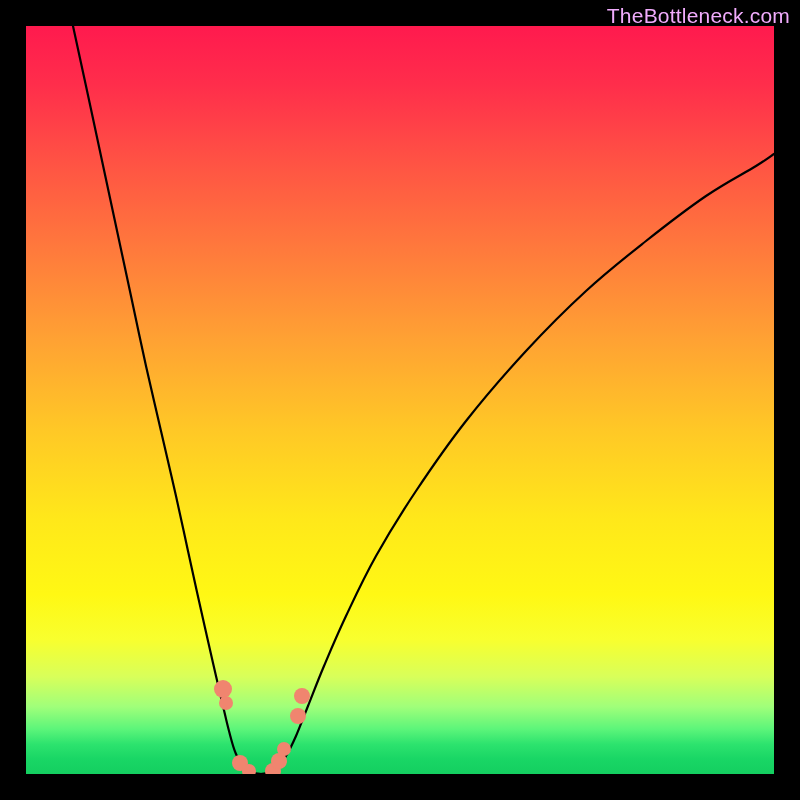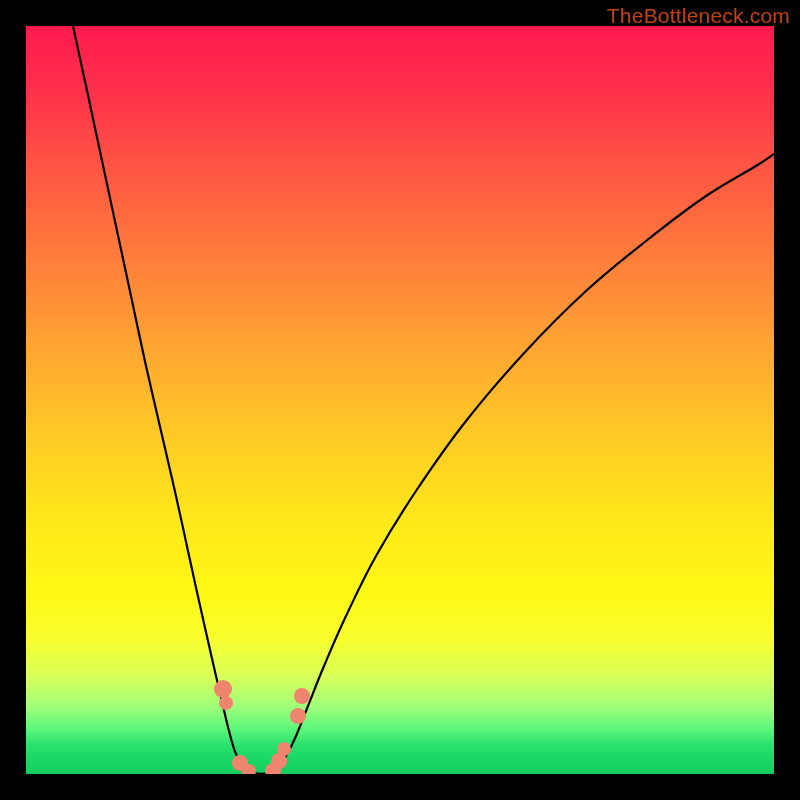--- a/index.html
+++ b/index.html
@@ -46,21 +46,21 @@
       #5cf57a 94%,
       #2de36e 96%,
       #19d665 98%,
       #14cf60 100%
     );
   }
   .watermark {
     position: absolute;
     top: 4px;
     right: 10px;
-    color: #c2410c;
+    color: #f0abfc;
     font-size: 21px;
     font-weight: 500;
     letter-spacing: 0.2px;
     user-select: none;
   }
   svg.curve {
     position: absolute;
     inset: 0;
     width: 748px;
     height: 748px;

